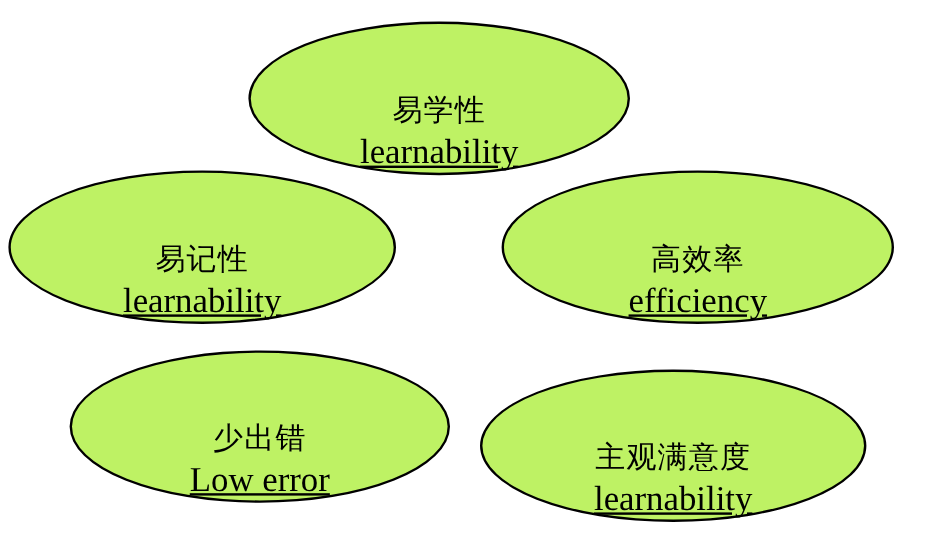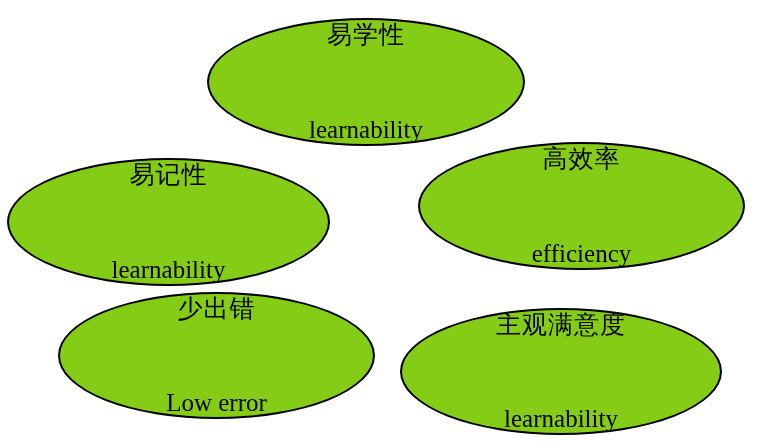--- a/index.html
+++ b/index.html
@@ -21,45 +21,46 @@
     top: 0;
     width: 772px;
     height: 444px;
   }
 
   .node-ellipse {
     position: absolute;
     box-sizing: border-box;
     border: 2px solid #000000;
     border-radius: 50%;
-    background: #84cc16;
+    background: #bef264;
     display: flex;
     flex-direction: column;
     align-items: center;
-    justify-content: space-between;
+    justify-content: flex-end;
     text-align: center;
     line-height: 1.18;
     color: #000000;
   }
 
   .node-label-cn {
     font-size: 25px;
     letter-spacing: 1px;
     white-space: nowrap;
   }
 
   .node-label-en {
-    font-size: 25px;
+    font-size: 29px;
     white-space: nowrap;
     margin-top: 2px;
+    text-decoration: underline;
   }
 
   
   #node-learnability      { left: 207px; top: 18px;  width: 318px; height: 128px; }
-  #node-memorability      { left: 7px;   top: 158px; width: 323px; height: 128px; }
+  #node-memorability      { left: 7px;   top: 142px; width: 323px; height: 128px; }
   #node-efficiency        { left: 418px; top: 142px; width: 327px; height: 128px; }
   #node-low-error         { left: 58px;  top: 292px; width: 317px; height: 127px; }
   #node-satisfaction      { left: 400px; top: 308px; width: 322px; height: 127px; }
 </style>
 </head>
 <body>
 
 <div id="diagram-canvas">
 
   <div class="node-ellipse" id="node-learnability">

